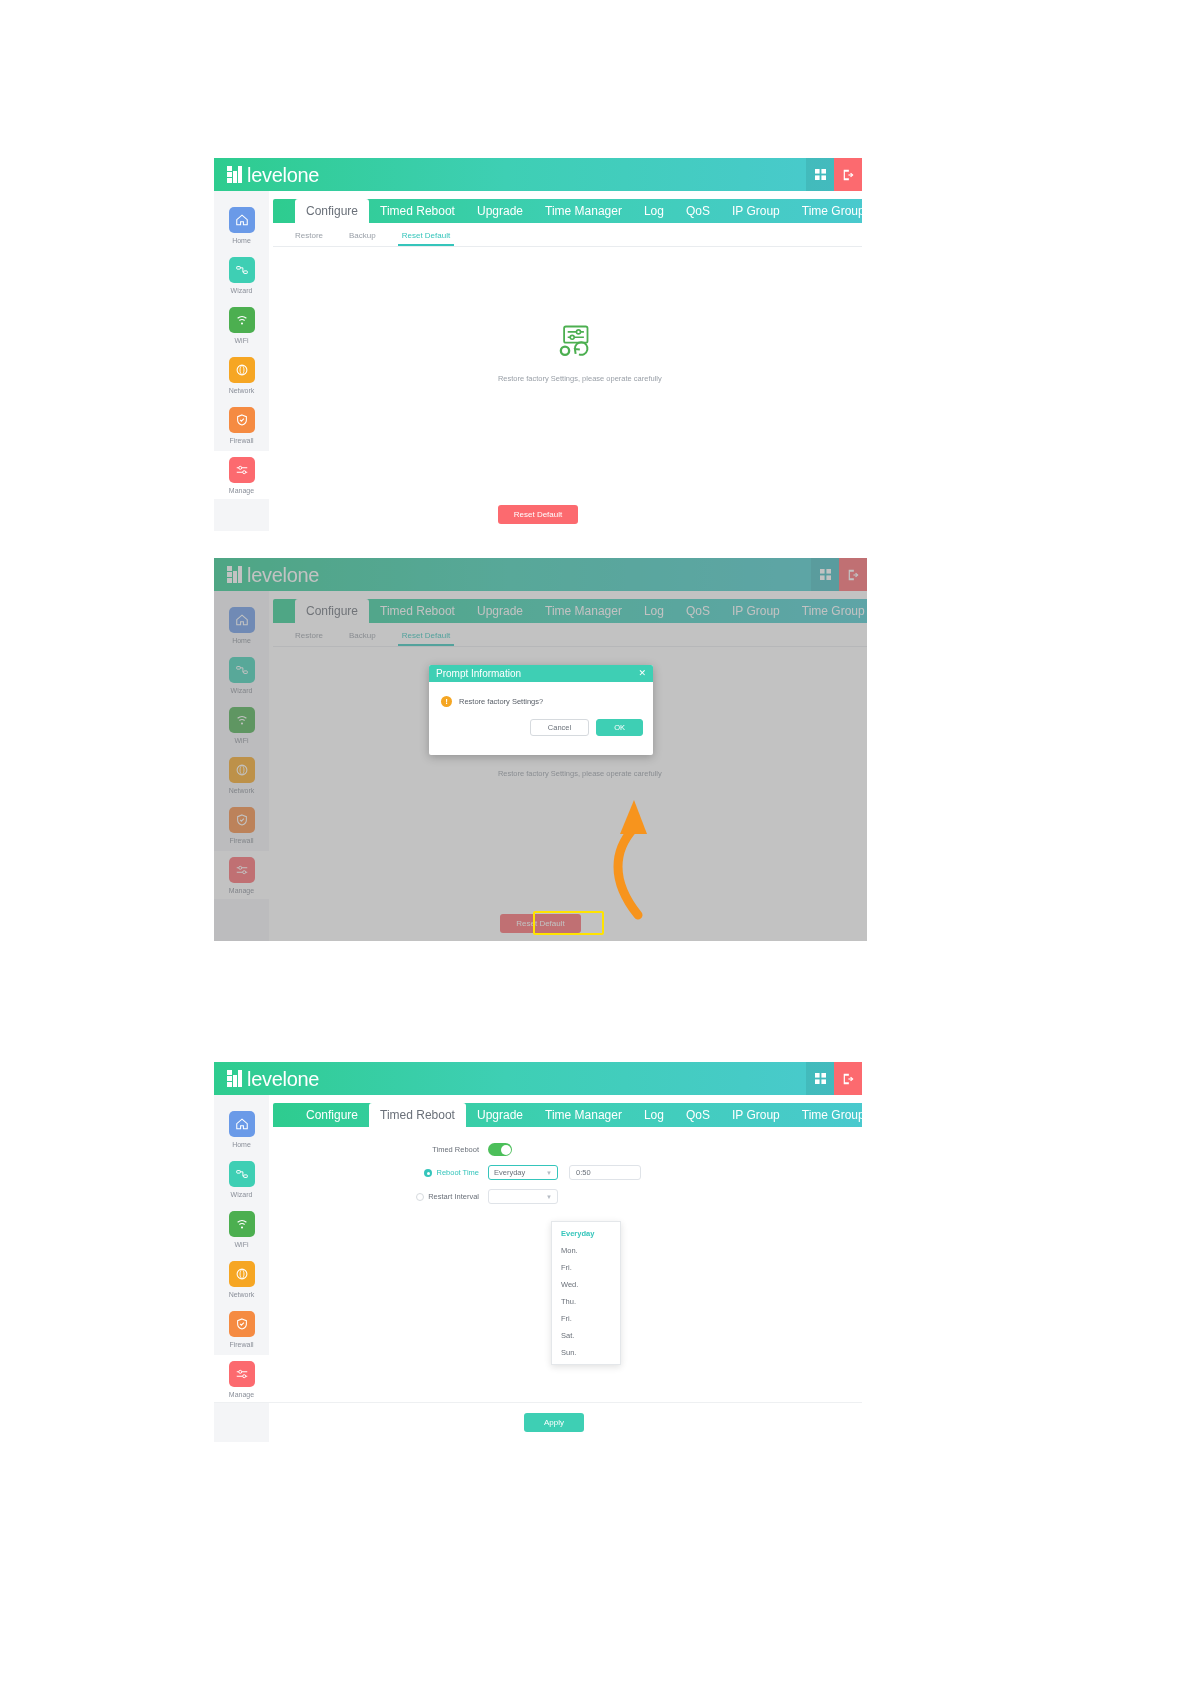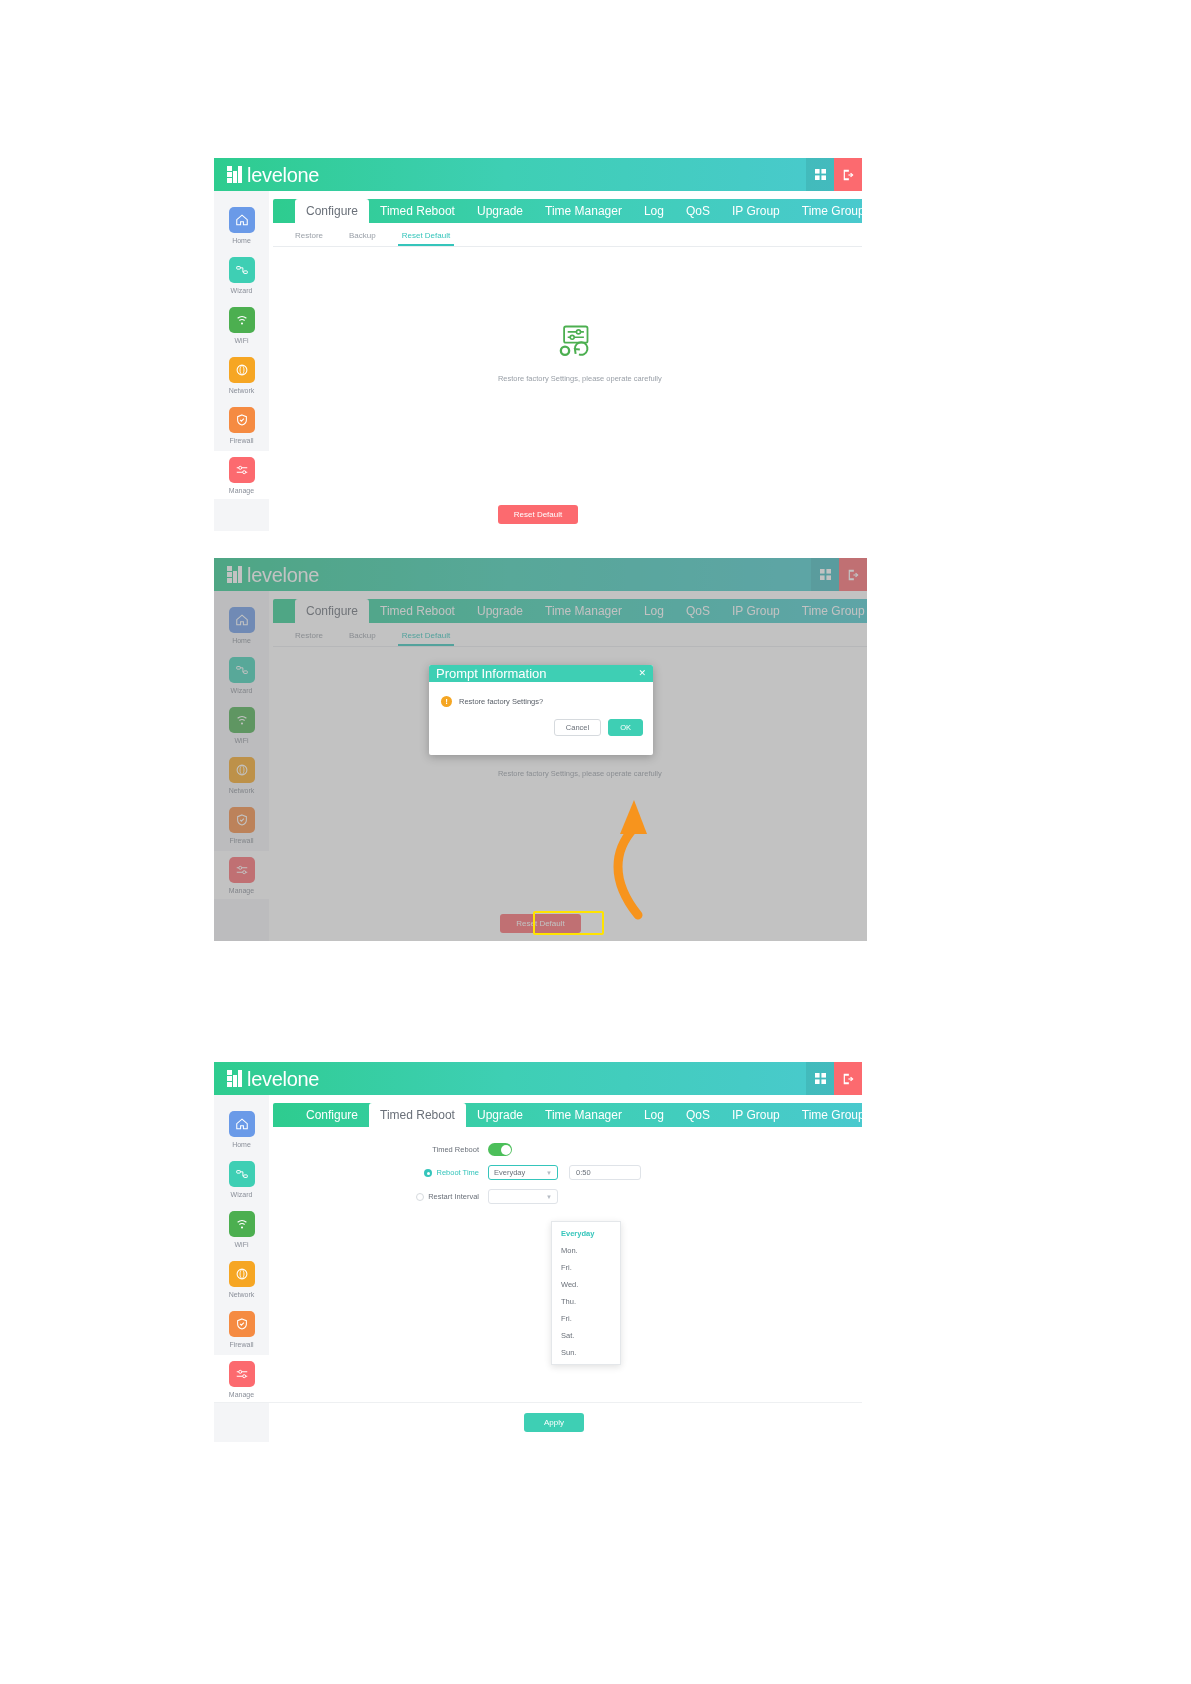--- a/index.html
+++ b/index.html
@@ -138,31 +138,31 @@
     background:#fff;
     box-shadow: 0 2px 10px rgba(0,0,0,0.25);
     z-index: 8;
     border-radius: 2px;
     overflow: hidden;
   }
   .modal-head {
     height: 17px; background:#3ecfb4; display:flex; align-items:center;
     padding: 0 7px; justify-content: space-between;
   }
-  .modal-title { font-size:13px; color:#fff; }
+  .modal-title { font-size:10px; color:#fff; }
   .modal-close { font-size:9px; color:#fff; line-height:1; }
   .modal-body { padding: 14px 12px 8px 12px; display:flex; align-items:center; gap:7px; }
   .warn-ico {
     width: 11px; height: 11px; border-radius: 50%;
     background:#f5a623; color:#fff; font-size:8px; font-weight:bold;
     display:flex; align-items:center; justify-content:center; flex:0 0 11px;
   }
   .modal-text { font-size:7.5px; color:#5a6069; }
   .modal-foot { display:flex; justify-content:flex-end; gap:7px; padding: 4px 10px 9px 10px; }
-  .mbtn { font-size:7.5px; padding: 3px 11px; border-radius:3px; }
+  .mbtn { font-size:7.5px; padding: 3px 17px; border-radius:3px; }
   .mbtn.cancel { background:#fff; border:1px solid #d6dade; color:#6a7079; }
   .mbtn.ok { background:#3ecfb4; border:1px solid #3ecfb4; color:#fff; }
 
   .highlight-box {
     position:absolute; border: 2px solid #ffe400; z-index: 9;
     border-radius: 2px;
   }
   .arrow-svg { position:absolute; z-index: 9; pointer-events:none; }
 
   

